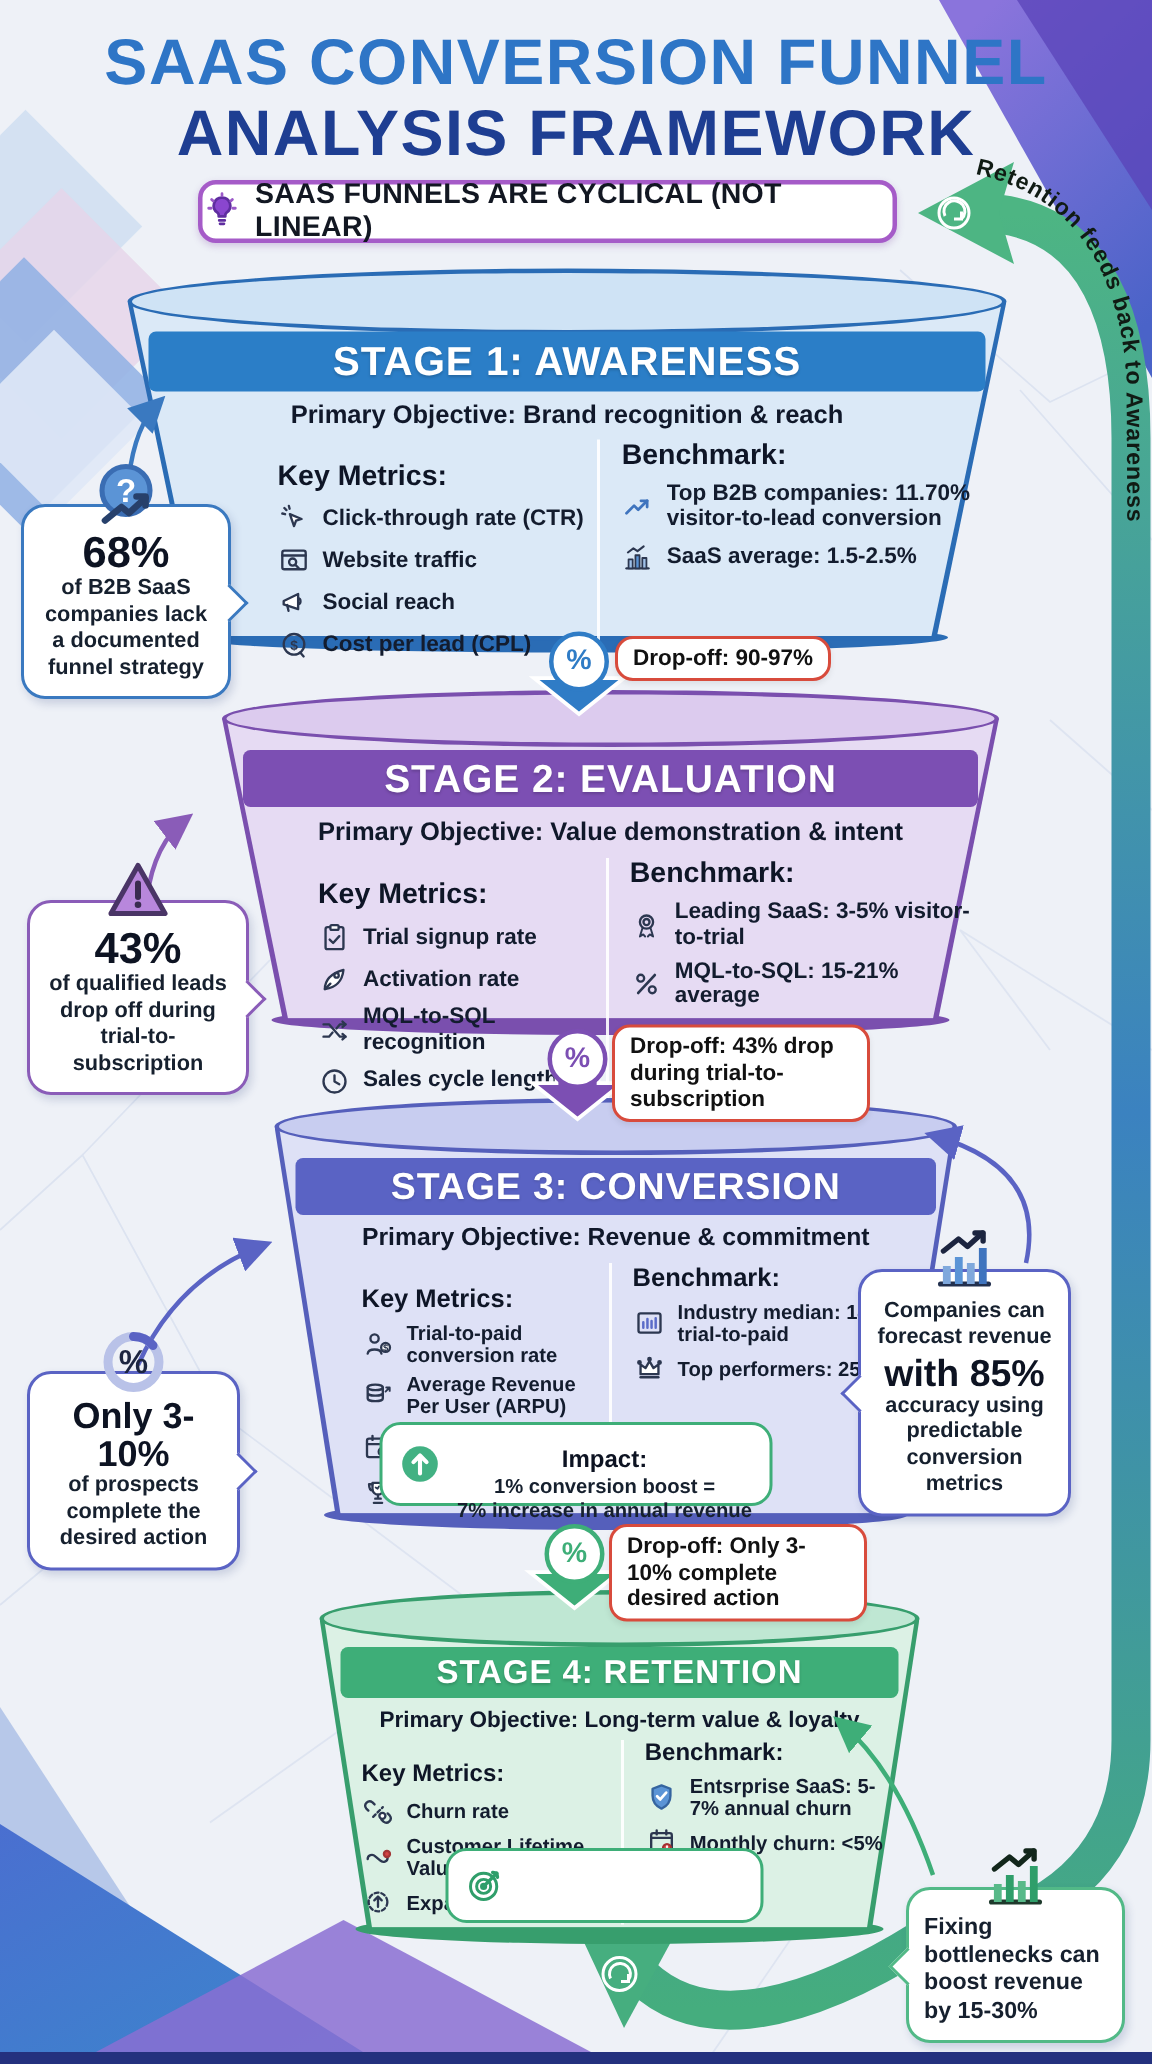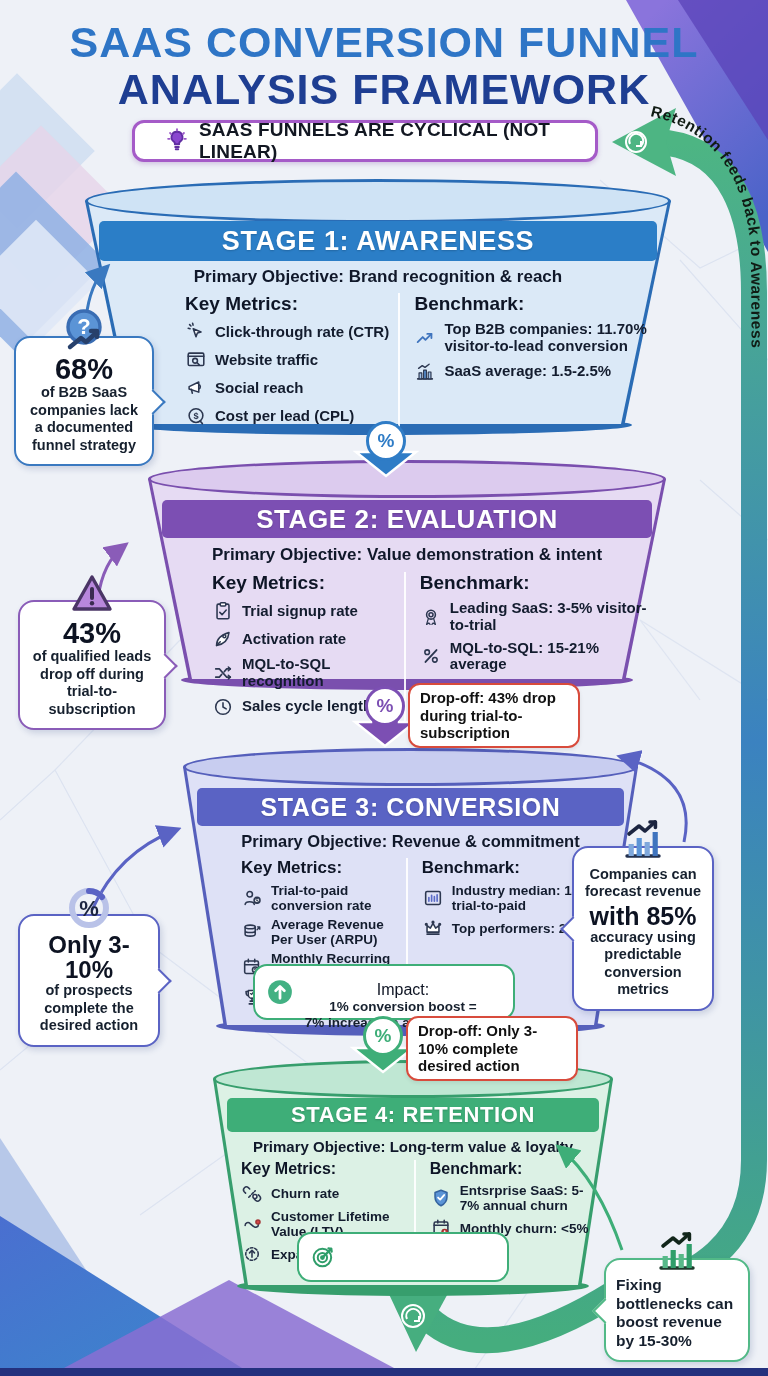--- a/index.html
+++ b/index.html
@@ -17,30 +17,30 @@
   .d4{left:-8px;top:238px;width:88px;height:88px;background:#dfe8f6;transform:rotate(45deg);opacity:.9;z-index:0;}
   .bl1{left:0;bottom:8px;width:242px;height:152px;clip-path:polygon(0 0,0 100%,100% 100%);background:linear-gradient(150deg,#4a6fd0,#3b86cc);z-index:1;}
   .bl2{left:64px;bottom:8px;width:330px;height:88px;clip-path:polygon(0 100%,50% 0,100% 100%);background:#8a6fd2;opacity:.85;z-index:1;}
   .bl3{left:0;bottom:8px;width:150px;height:230px;clip-path:polygon(0 0,0 100%,100% 100%);background:#7f9fdc;opacity:.5;z-index:0;}
   .bstrip{left:0;right:0;bottom:0;height:8px;background:#24317e;z-index:6;}
 
   
   .title{left:0;right:0;top:20px;text-align:center;z-index:5;font-weight:800;}
   .t1{font-size:43px;color:#2e75c6;letter-spacing:1px;line-height:1.05;}
   .t2{font-size:43px;color:#1e3e92;letter-spacing:1px;line-height:1.12;}
-  .banner{left:132px;top:120px;width:466px;height:42px;background:#fff;border:3px solid #a55bc8;border-radius:12px;display:flex;align-items:center;justify-content:center;gap:9px;z-index:5;box-shadow:0 2px 5px rgba(120,60,160,.25);box-sizing:border-box;padding-left:29px;}
+  .banner{left:132px;top:120px;width:466px;height:42px;background:#fff;border:3px solid #a55bc8;border-radius:12px;display:flex;align-items:center;justify-content:center;gap:9px;z-index:5;box-shadow:0 2px 5px rgba(120,60,160,.25);box-sizing:border-box;}
   .banner .bi{width:26px;height:26px;}
   .banner .bi svg{width:26px;height:26px;}
   .banner-text{font-size:19px;font-weight:800;letter-spacing:.2px;color:#121722;}
 
   
   .stage{position:absolute;z-index:2;}
   .s1{left:85px;top:179px;width:586px;height:248px;--inset:47px;}
   .s2{left:148px;top:460px;width:518px;height:222px;--inset:41px;}
-  .s3{left:183px;top:748px;width:455px;height:280px;--inset:41px;}
+  .s3{left:183px;top:732px;width:455px;height:280px;--inset:41px;}
   .s4{left:213px;top:1060px;width:400px;height:228px;--inset:32px;}
   .bottom-rim{position:absolute;left:calc(var(--inset) - 8px);right:calc(var(--inset) - 8px);bottom:-8px;height:20px;border-radius:50%;background:var(--border);z-index:0;}
   .rim{position:absolute;left:0;right:0;top:0;height:44px;border-radius:50%;background:var(--rim);border:3px solid var(--border);box-sizing:border-box;z-index:1;}
   .s2 .rim,.s3 .rim,.s4 .rim{height:38px;}
   .body-outer{position:absolute;left:0;right:0;top:22px;bottom:0;background:var(--border);clip-path:polygon(0 0,100% 0,calc(100% - var(--inset)) 100%,var(--inset) 100%);z-index:1;}
   .s2 .body-outer,.s3 .body-outer,.s4 .body-outer{top:19px;}
   .body-inner{position:absolute;left:3px;right:3px;top:0;bottom:3px;background:var(--body);clip-path:polygon(0 0,100% 0,calc(100% - var(--inset)) 100%,var(--inset) 100%);}
   .band{position:absolute;left:14px;right:14px;height:40px;background:var(--accent);color:#fff;display:flex;align-items:center;justify-content:center;font-weight:800;letter-spacing:.6px;border-radius:5px;z-index:2;text-shadow:0 1px 2px rgba(0,0,0,.18);}
   .s1 .band{top:42px;font-size:27px;}
   .s2 .band{top:40px;height:38px;font-size:26px;}
@@ -49,41 +49,41 @@
   .objective{position:absolute;left:0;right:0;text-align:center;font-weight:800;color:#10182a;z-index:2;}
   .s1 .objective{top:88px;font-size:17px;}
   .s2 .objective{top:85px;font-size:17px;}
   .s3 .objective{top:84px;font-size:16.5px;}
   .s4 .objective{top:78px;font-size:15px;}
   .cols{position:absolute;display:flex;z-index:2;}
   .s1 .cols{left:100px;right:22px;top:114px;}
   .s2 .cols{left:64px;right:18px;top:112px;}
   .s3 .cols{left:58px;right:14px;top:110px;}
   .s4 .cols{left:28px;right:12px;top:100px;}
-  .col-metrics{flex:0 0 46%;}
+  .col-metrics{flex:0 0 46%;margin-top:14px;}
   .s2 .col-metrics{flex-basis:44%;}
   .s3 .col-metrics{flex-basis:43%;}
   .s4 .col-metrics{flex-basis:48%;}
   .col-bench{flex:1;border-left:2px solid rgba(255,255,255,.9);padding-left:14px;}
   .col-h{font-weight:800;color:#0e1526;margin:0 0 5px;}
   .s1 .col-h,.s2 .col-h{font-size:19px;}
   .s3 .col-h{font-size:17px;}
   .s4 .col-h{font-size:16px;}
   .m-row{display:flex;gap:8px;align-items:center;font-weight:700;color:#131c2e;line-height:1.12;}
   .s1 .m-row{font-size:15px;margin:6px 0;}
   .s2 .m-row{font-size:15px;margin:6px 0;}
   .s3 .m-row{font-size:13.5px;margin:4px 0;}
   .s4 .m-row{font-size:13.5px;margin:4px 0;}
   .mi{flex:0 0 22px;width:22px;height:22px;}
   .mi svg{width:22px;height:22px;}
   .impact{position:absolute;left:70px;width:262px;top:216px;height:56px;background:#fff;border:2.5px solid #3eae78;border-radius:14px;display:flex;align-items:center;gap:8px;padding:4px 10px;box-sizing:border-box;z-index:3;}
   .impact .bx-icon,{width:30px;height:30px;}
   .impact .bx-icon svg{width:30px;height:30px;}
   .bx-txt{flex:1;text-align:center;}
-  .bx-h{font-size:16px;font-weight:400;color:#0d1322;margin-top:27px;}
+  .bx-h{font-size:16px;font-weight:700;color:#0d1322;margin-top:27px;}
   .bx-l{font-size:13.5px;font-weight:700;color:#16202e;line-height:1.15;}
   .target{position:absolute;left:84px;width:212px;top:172px;height:50px;background:#fff;border:2.5px solid #3eae78;border-radius:14px;display:flex;align-items:center;gap:8px;padding:4px 10px;box-sizing:border-box;z-index:3;}
   .target .bx-icon svg{width:28px;height:28px;}
   .target .bx-h{font-size:15px;}
   .target .bx-l{font-size:15px;font-weight:800;}
 
   
   .drop-circle{position:absolute;width:40px;height:40px;border-radius:50%;background:#fff;border:3px solid var(--c);color:var(--c);display:flex;align-items:center;justify-content:center;font-size:19px;font-weight:800;z-index:4;box-sizing:border-box;}
   .dc1{left:366px;top:421px;--c:#2f7cc6;}
   .dc2{left:365px;top:686px;--c:#7c4fb3;}
@@ -549,20 +549,21 @@
     <path d="M98 598 Q103 562 124 546" fill="none" stroke="#8a5cb8" stroke-width="3" marker-end="url(#mPurple)"></path>
     <path d="M92 910 Q118 852 176 830" fill="none" stroke="#5a63c4" stroke-width="3" marker-end="url(#mIndigo)"></path>
     <path d="M684 842 Q698 778 622 757" fill="none" stroke="#5a63c4" stroke-width="3" marker-end="url(#mIndigo)"></path>
     <path d="M622 1250 Q598 1180 560 1148" fill="none" stroke="#3eae78" stroke-width="3" marker-end="url(#mGreen)"></path>
     <polygon points="372,441 400,441 400,452 416,452 386,476 356,452 372,452" fill="#2f7cc6" stroke="#fff" stroke-width="2.5"></polygon>
     <polygon points="371,706 399,706 399,722 415,722 385,746 355,722 371,722" fill="#7c4fb3" stroke="#fff" stroke-width="2.5"></polygon>
     <polygon points="369,1036 397,1036 397,1048 413,1048 383,1072 353,1048 369,1048" fill="#3eae78" stroke="#fff" stroke-width="2.5"></polygon>
   </svg>
 
   <div class="drop-circle dc1">%</div>
+  <div class="drop-pill p1">Drop-off: 90-97%</div>
   <div class="drop-circle dc2">%</div>
   <div class="drop-pill p2">Drop-off: 43% drop during trial-to-subscription</div>
   <div class="drop-circle dc3">%</div>
   <div class="drop-pill p3">Drop-off: Only 3-10% complete desired action</div>
 
   <div class="callout c1 point-r">
     <span class="co-icon">
         <svg viewBox="0 0 24 24" fill="none" stroke="#2c3750" stroke-width="1.7" stroke-linecap="round" stroke-linejoin="round">
           <circle cx="12" cy="10.5" r="8" fill="#5b94d6" stroke="#3a6db3"></circle>
           <text x="12" y="14.2" text-anchor="middle" font-size="11" font-weight="bold" fill="#fff" stroke="none">?</text>

